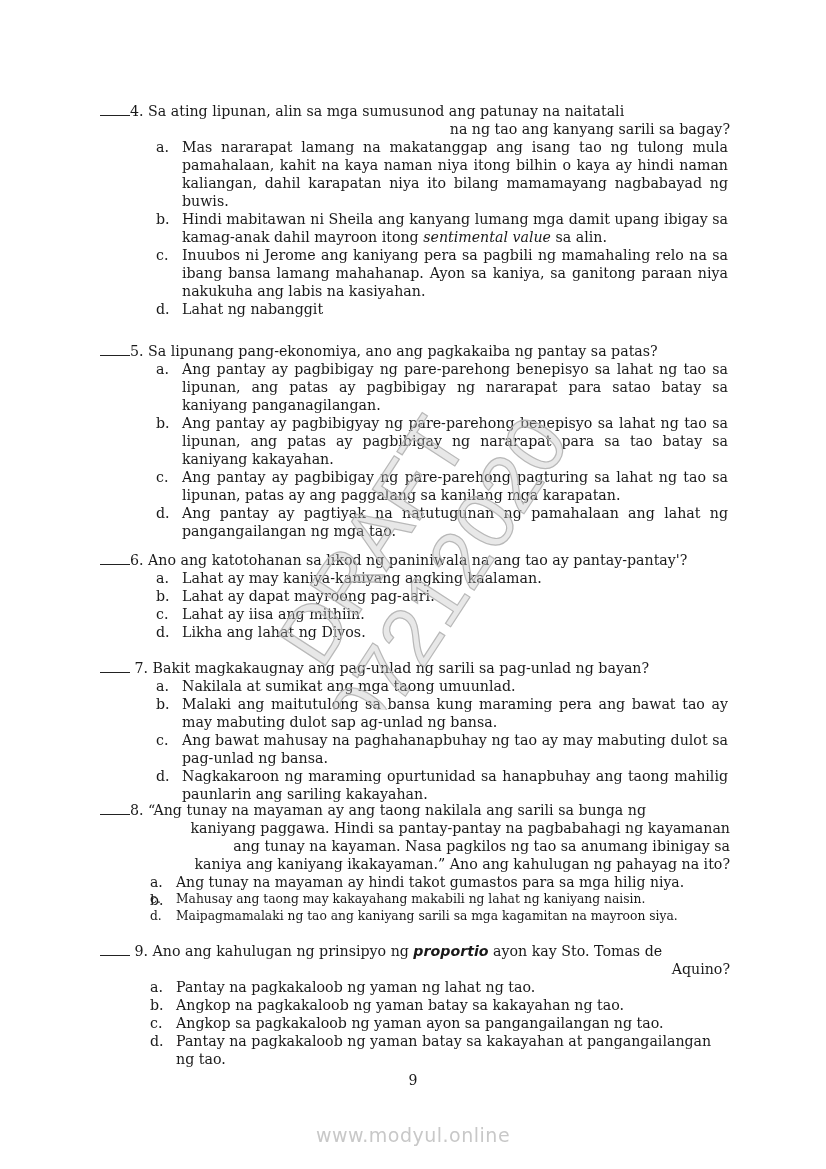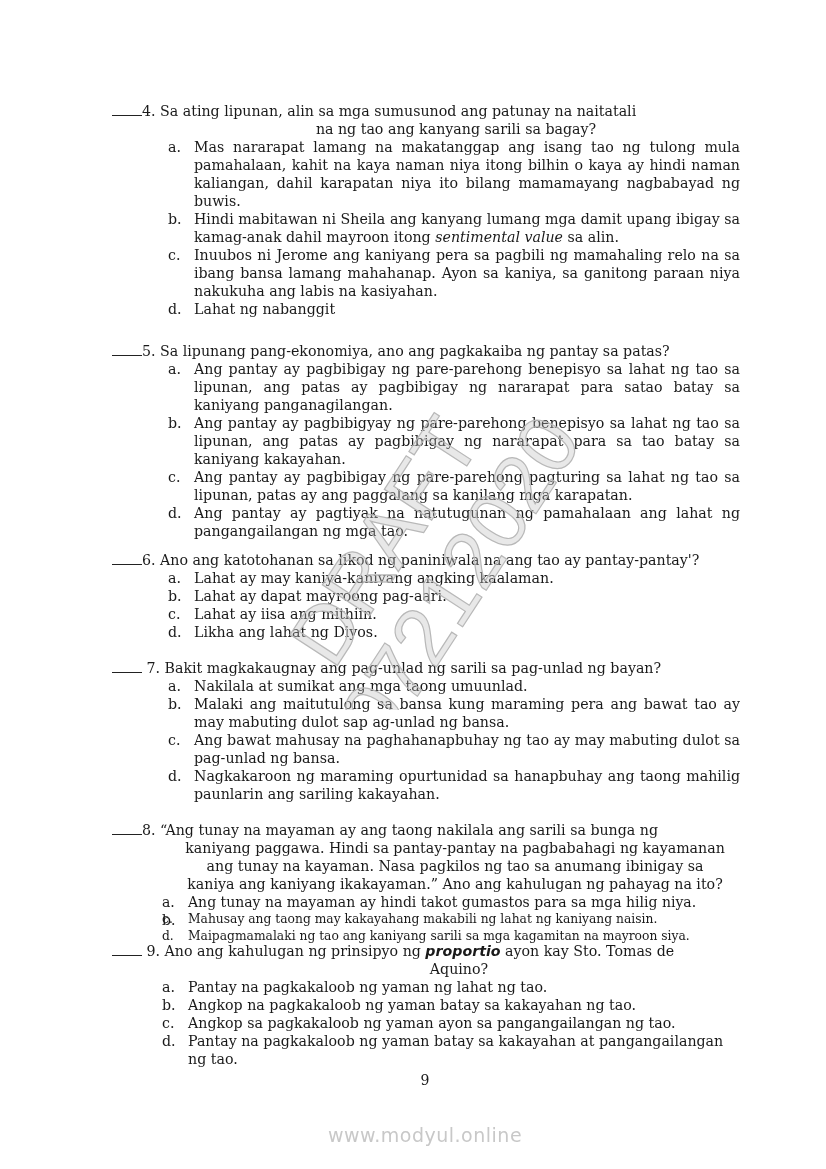--- a/index.html
+++ b/index.html
@@ -1,40 +1,40 @@
 <!DOCTYPE html>
 <html><head>
 <meta charset="utf-8">
 <style>
   html, body { margin: 0; padding: 0; background: #ffffff; }
   body { width: 826px; height: 1169px; position: relative; overflow: hidden; }
   .page {
-    position: absolute; left: 12px; top: 0; width: 660px; height: 1169px;
+    position: absolute; left: 0; top: 0; width: 660px; height: 1169px;
     font-family: "DejaVu Serif", "Liberation Serif", serif;
     color: #1a1a1a; font-size: 14.2px; line-height: 18px;
   }
   .q { position: absolute; left: 100px; width: 630px; }
   .stem { position: relative; }
   .blank { display: inline-block; border-bottom: 1px solid #222; height: 13px; vertical-align: baseline; }
   .stem-first { white-space: nowrap; }
-  .stem-cont { display: block; text-align: center; }
+  .stem-cont { display: block; text-align: right; }
   .choices { margin: 0; padding: 0; list-style: none; }
   .choice { position: relative; padding-left: 26px; text-align: justify; }
   .choice .lbl { position: absolute; left: 0; top: 0; }
   .small .choice { font-size: 12.3px; line-height: 17px; }
   .q4 { top: 102px; }
   .q4 .stem-cont { padding-left: 58px; }
   .q4 .choices { margin-left: 56px; width: 572px; }
   .q5 { top: 342px; }
   .q5 .choices { margin-left: 56px; width: 572px; }
   .q6 { top: 551px; }
   .q6 .choices { margin-left: 56px; width: 572px; }
   .q7 { top: 659px; }
   .q7 .choices { margin-left: 56px; width: 572px; }
-  .q8 { top: 801px; margin-top: 20px; }
+  .q8 { top: 801px; }
   .q8 .stem-cont { padding-left: 56px; }
   .q8 .choices { margin-left: 50px; width: 580px; }
   .q9 { top: 942px; }
   .q9 .stem-cont { padding-left: 64px; }
   .q9 .choices { margin-left: 50px; width: 580px; }
   .q9 .choices .choice:last-child { text-align: left; }
   .em-italic { font-style: italic; }
   .em-bolditalic { font-style: italic; font-weight: bold; font-family: "DejaVu Sans", sans-serif; }
   .page-number { position: absolute; left: 0; width: 826px; top: 1071px; text-align: center; font-size: 14px; }
   .footer-url {

